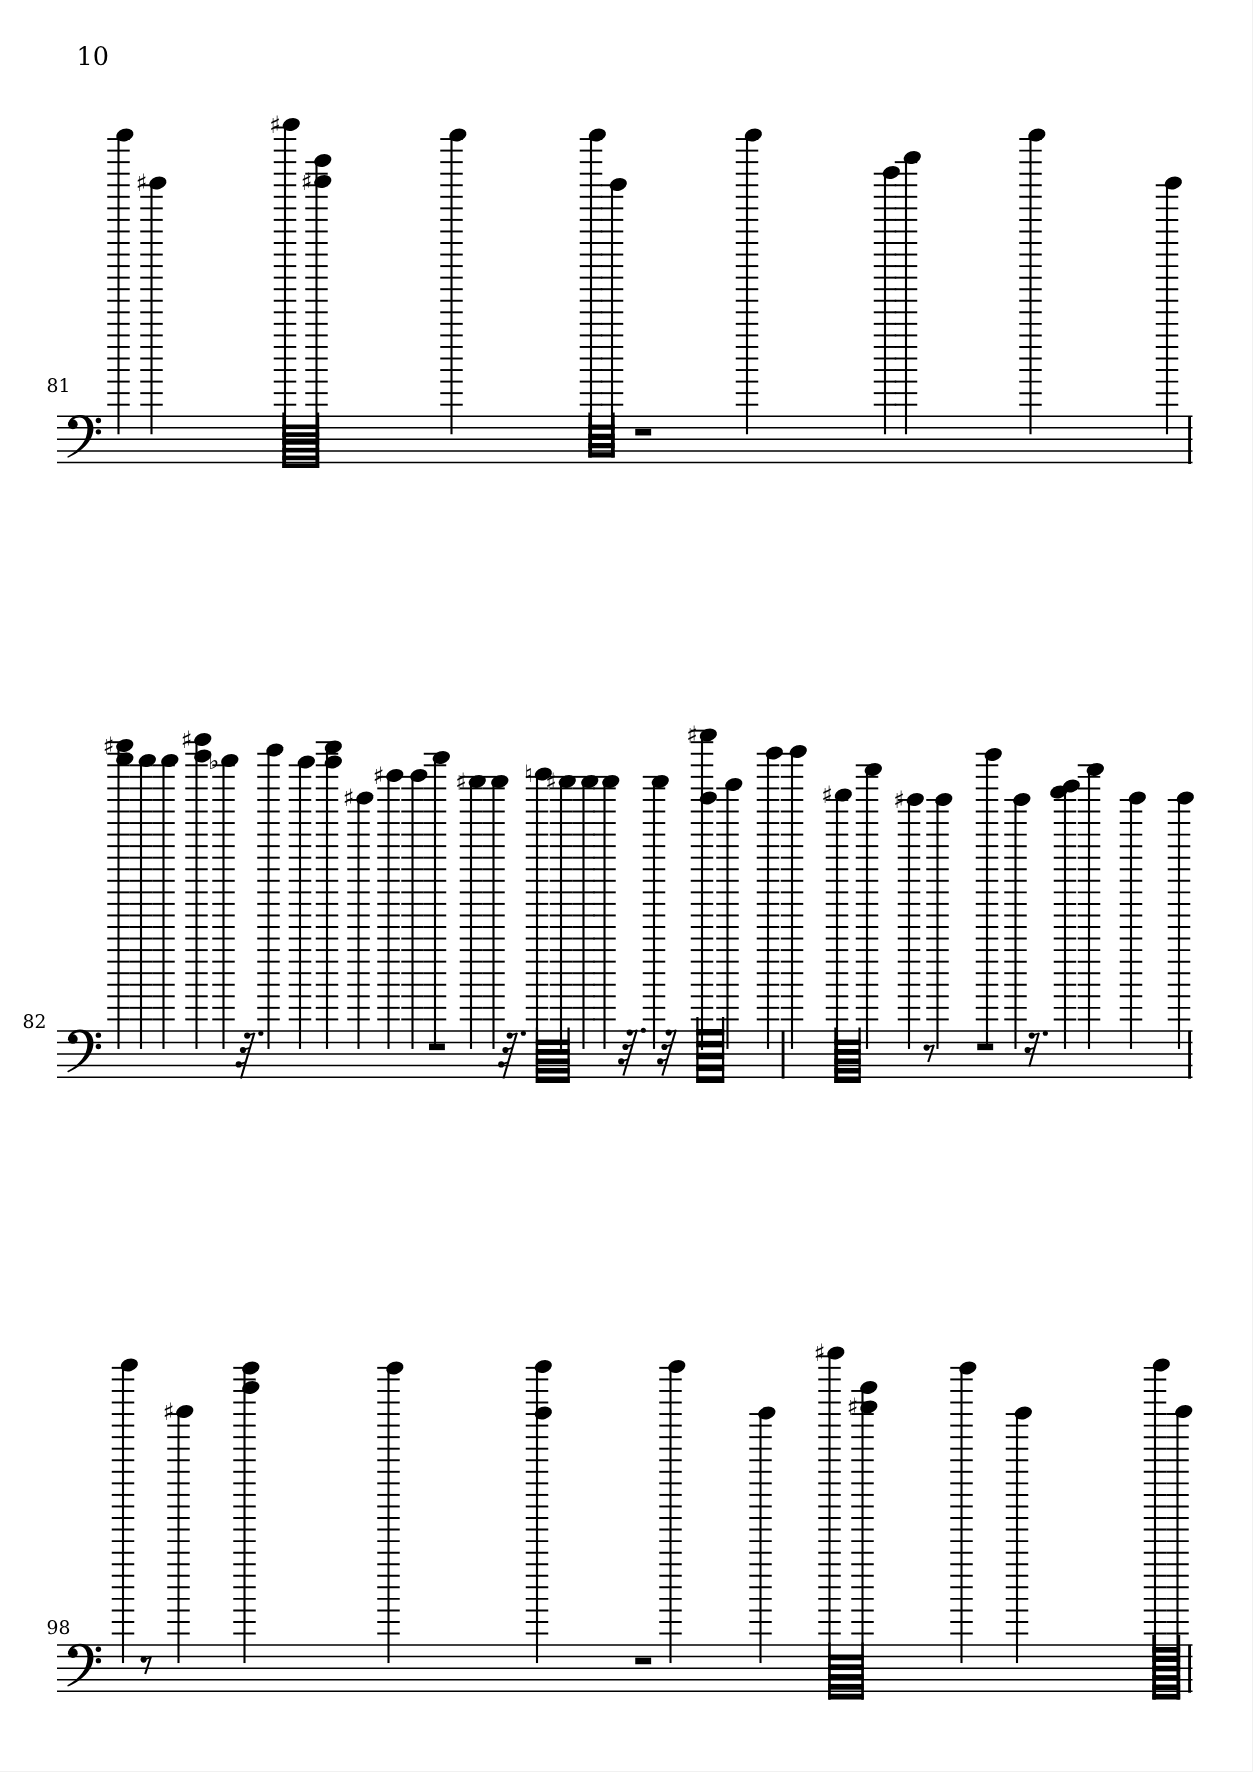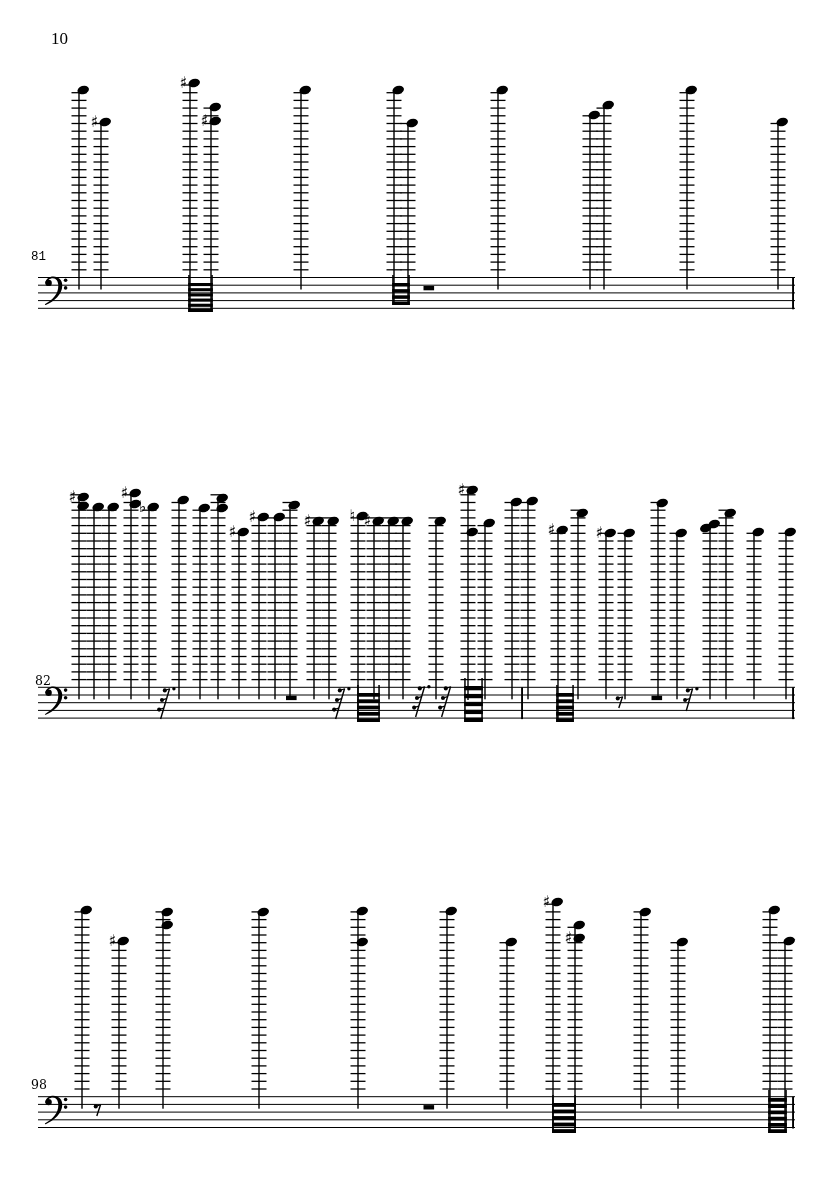--- a/index.html
+++ b/index.html
@@ -6,28 +6,28 @@
   .page{
     position:relative;
     width:835px;height:1181px;
     background:#ffffff;
     font-family:"DejaVu Serif", serif;
     color:#000;
     overflow:hidden;
   }
   .page-number{
     position:absolute;left:51px;top:30px;
-    font-size:17px;line-height:1;font-family:Liberation Serif, serif;
+    font-size:17px;line-height:1;
   }
   .measure-number{
     position:absolute;
     font-size:12.5px;line-height:1;
   }
-  #mn-0{left:31px;top:251px;font-family:Liberation Mono, monospace;}
-  #mn-1{left:35px;top:675px;}
+  #mn-0{left:31px;top:251px;}
+  #mn-1{left:15px;top:675px;}
   #mn-2{left:31px;top:1079px;}
   svg.score{position:absolute;left:0;top:0;}
 </style>
 </head>
 <body>
 
 <div class="page">
   <div class="page-number">10</div>
   <div class="measure-number" id="mn-0">81</div>
   <div class="measure-number" id="mn-1">82</div>

